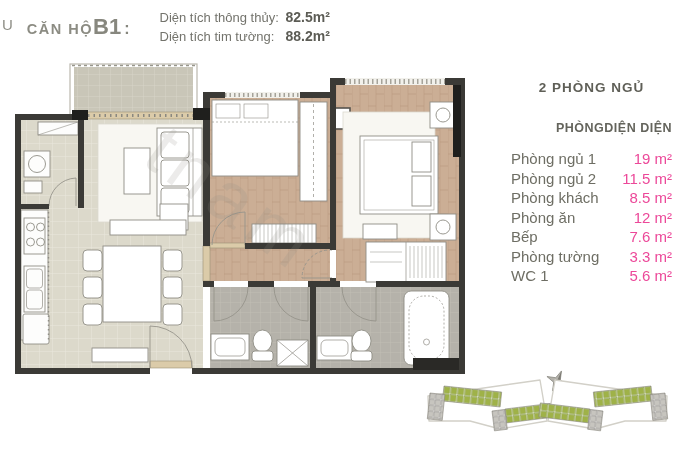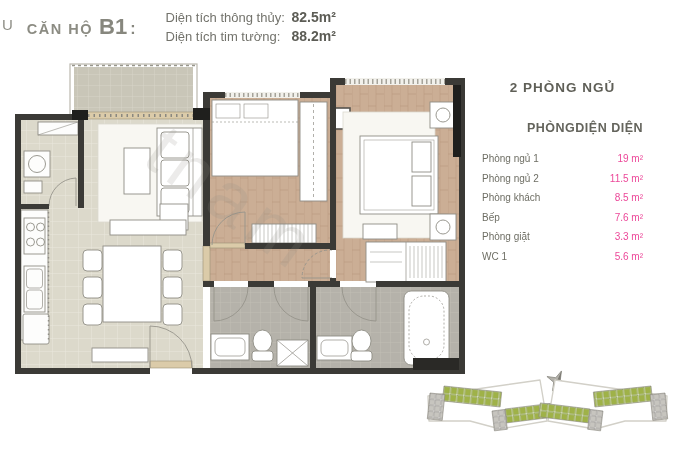--- a/index.html
+++ b/index.html
@@ -7,31 +7,31 @@
     width:675px;height:450px;position:relative;overflow:hidden;
     background:#ffffff;
     font-family:"Liberation Sans","DejaVu Sans",sans-serif;
     color:#6c6c62;
   }
   
   .hdr{position:absolute;left:0;top:8px;display:flex;align-items:flex-start;}
   .hdr .edge{font-size:15px;color:#8f8f87;margin:8px 14px 0 2px;}
   .unit{display:flex;align-items:baseline;margin-top:6px;}
   .unit .lbl{font-size:14.5px;letter-spacing:1.5px;color:#8c8c83;font-weight:600;}
-  .unit .code{font-size:22px;color:#87877e;font-weight:600;margin-left:6px;}
+  .unit .code{font-size:22px;color:#87877e;font-weight:600;}
   .unit .colon{font-size:16px;color:#87877e;margin-left:3px;font-weight:600;}
   .metrics{margin-left:30px;}
   .metric{display:flex;align-items:baseline;line-height:18px;}
   .metric .mlabel{font-size:13px;color:#73736c;width:122px;}
   .metric .mvalue{font-size:14px;color:#5c5c55;font-weight:700;margin-left:4px;}
   
-  .panel{position:absolute;left:482px;top:80px;width:161px;}
+  .panel{position:absolute;left:511px;top:80px;width:161px;}
   .panel .title{font-size:13.5px;font-weight:700;letter-spacing:1px;color:#5f5f57;text-align:center;margin-bottom:26px;}
   .cols{display:flex;justify-content:flex-end;font-size:12.5px;font-weight:700;letter-spacing:.5px;color:#64645c;margin-bottom:14px;}
-  .arow{display:flex;justify-content:space-between;font-size:10px;line-height:19.5px;color:#6e6e64;align-items:flex-end;}
+  .arow{display:flex;justify-content:space-between;font-size:15px;line-height:19.5px;color:#6e6e64;align-items:flex-end;}
   .arow .aval{color:#ec4899;}
   
   .plan{position:absolute;left:0;top:52px;}
   .siteplan{position:absolute;left:420px;top:368px;}
 </style>
 </head>
 <body>
 
 <div class="hdr">
   <span class="edge">U</span>
@@ -64,25 +64,29 @@
     </div>
   <div class="arow">
       <span>Phòng ngủ 2</span>
       <span class="aval">11.5 m²</span>
     </div>
   <div class="arow">
       <span>Phòng khách</span>
       <span class="aval">8.5 m²</span>
     </div>
   <div class="arow">
+      <span>Phòng ăn</span>
+      <span class="aval">12 m²</span>
+    </div>
+  <div class="arow">
       <span>Bếp</span>
       <span class="aval">7.6 m²</span>
     </div>
   <div class="arow">
-      <span>Phòng giặt</span>
+      <span>Phòng tường</span>
       <span class="aval">3.3 m²</span>
     </div>
   <div class="arow">
       <span>WC 1</span>
       <span class="aval">5.6 m²</span>
     </div>
 </div>
 
 <svg class="plan" width="470" height="330" viewBox="0 0 470 330">
   <defs>

